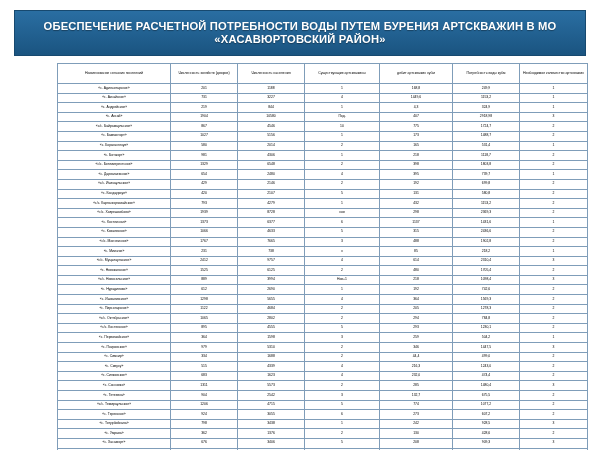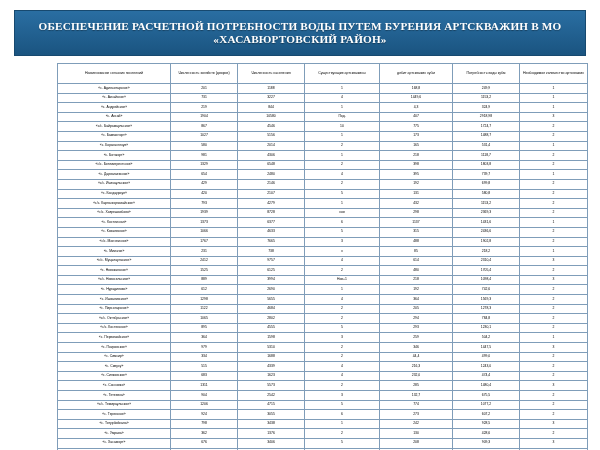--- a/index.html
+++ b/index.html
@@ -26,21 +26,20 @@
     height: 46px;
     background: #1f5c8b;
     background: linear-gradient(180deg,#2a6ea2 0%, #1a5480 100%);
     border: 1px solid #17496f;
     display: flex;
     align-items: center;
     justify-content: center;
     text-align: center;
     box-sizing: border-box;
     padding: 2px 12px;
-    font-family: Liberation Serif, serif;
   }
   .title-bar .title-text {
     color: #ffffff;
     font-size: 11.2px;
     font-weight: bold;
     line-height: 1.18;
     letter-spacing: 0.2px;
     text-transform: uppercase;
     text-shadow: 0 1px 1px rgba(0,0,0,0.35);
   }

